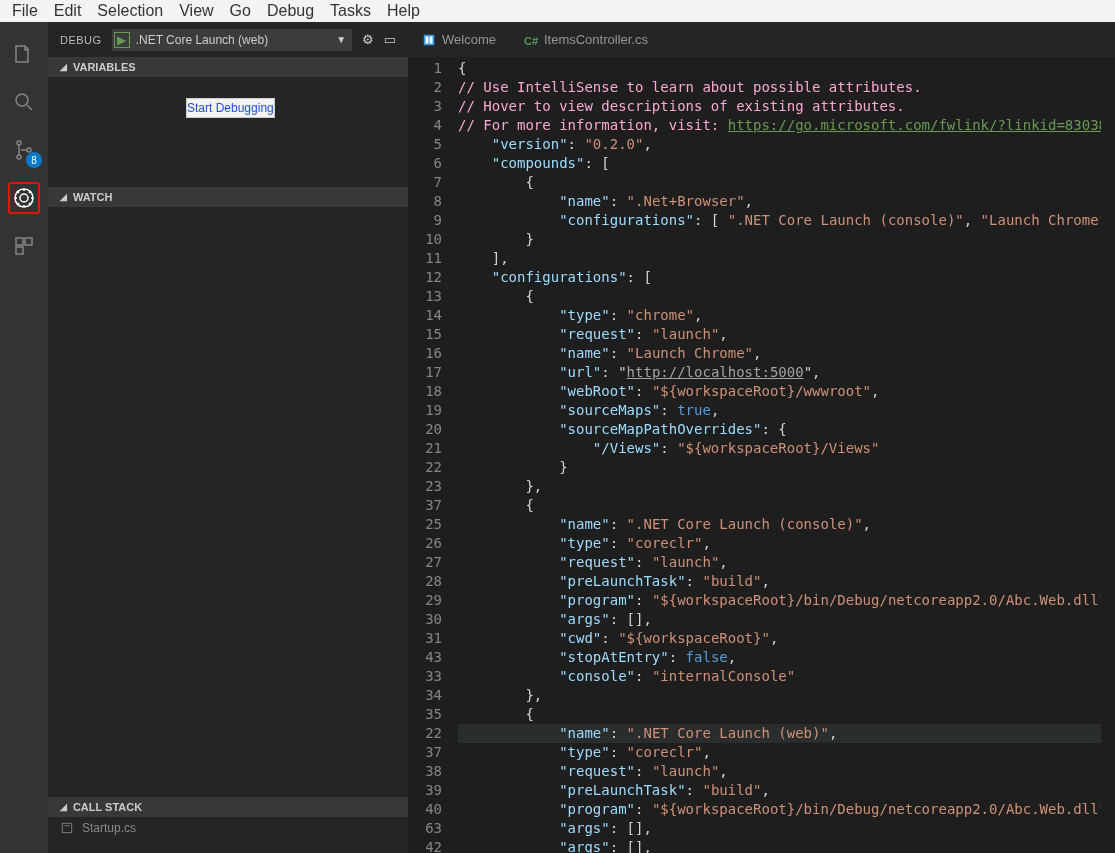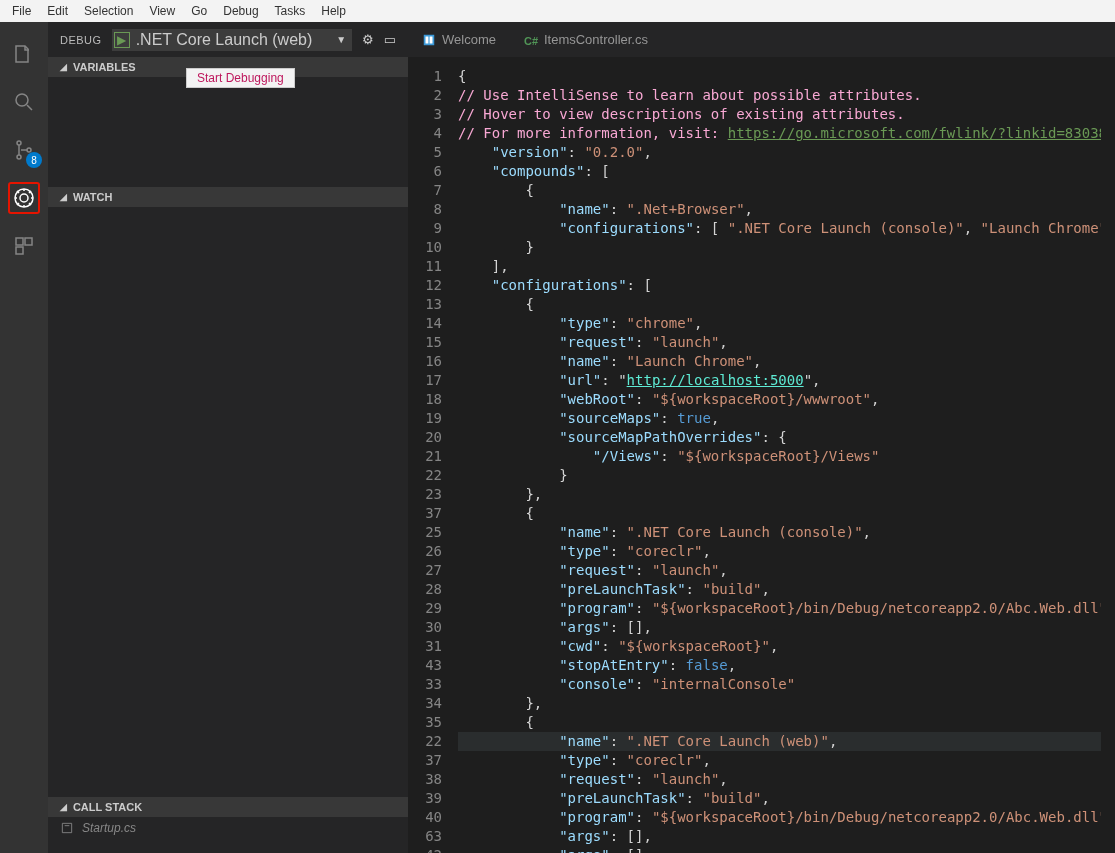--- a/index.html
+++ b/index.html
@@ -1,61 +1,61 @@
 <!DOCTYPE html>
 <html><head>
 <meta charset="utf-8">
 <style>
 * { margin: 0; padding: 0; box-sizing: border-box; }
 body { font-family: "Segoe UI", sans-serif; background: #1e1e1e; color: #ccc; font-size: 13px; width: 1115px; height: 853px; overflow: hidden; display: flex; flex-direction: column; }
-.menubar { background: #f3f3f3; color: #333; display: flex; height: 22px; align-items: center; padding: 0 4px; font-size: 12px; }
+.menubar { background: #f3f3f3; color: #333; display: flex; height: 22px; align-items: center; padding: 0 4px; font-size: 16px; }
 .menubar span { padding: 0 8px; cursor: pointer; }
 .main { display: flex; flex: 1; min-height: 0; }
 .activitybar { width: 48px; background: #333; display: flex; flex-direction: column; align-items: center; padding-top: 8px; position: relative; }
 .activitybar .ab { width: 48px; height: 48px; display: flex; align-items: center; justify-content: center; cursor: pointer; position: relative; }
 .activitybar .ab svg { width: 24px; height: 24px; fill: none; stroke: #858585; stroke-width: 1.5; }
 .activitybar .ab.sel { border: 2px solid #e51400; border-radius: 3px; height: 32px; width: 32px; margin: 8px 0; }
 .activitybar .ab.sel svg { stroke: #fff; }
 .badge { position: absolute; bottom: 6px; right: 6px; background: #007acc; color: #fff; border-radius: 50%; width: 16px; height: 16px; font-size: 10px; display: flex; align-items: center; justify-content: center; }
 .sidebar { width: 360px; background: #252526; display: flex; flex-direction: column; position: relative; }
 .sidebar-head { display: flex; align-items: center; height: 35px; padding: 0 12px; gap: 10px; }
 .sidebar-head .title { color: #bbb; font-size: 11px; letter-spacing: 0.5px; }
 .launchbox { display: flex; align-items: center; background: #3c3c3c; height: 22px; padding: 0 6px 0 2px; gap: 6px; flex: 1; }
 .launchbox .play { color: #6a9955; font-size: 12px; border: 1px solid #6a9955; width: 16px; height: 16px; display: flex; align-items: center; justify-content: center; }
-.launchbox .cfg { color: #ccc; font-size: 16px; flex: 1; }
+.launchbox .cfg { color: #ccc; font-size: 12px; flex: 1; }
 .launchbox .arrow { color: #ccc; font-size: 10px; }
 .gear, .cons { color: #ccc; cursor: pointer; }
-.tooltip { position: absolute; top: 46px; left: 138px; background: #f3f3f3; color: #be185d; padding: 2px 10px; font-size: 12px; border: 1px solid #ccc; z-index: 10; }
+.tooltip { position: absolute; top: 76px; left: 138px; background: #f3f3f3; color: #1d4ed8; padding: 2px 0; font-size: 12px; border: 1px solid #ccc; z-index: 10; }
 .panel-header { background: #383838; color: #ccc; font-size: 11px; font-weight: 600; padding: 4px 12px; display: flex; align-items: center; gap: 6px; cursor: pointer; }
 .panel-header .tw { font-size: 9px; }
-.panel-body { background: #252526; font-style: italic; }
+.panel-body { background: #252526; }
 .panel-variables .panel-body { height: 110px; }
 .panel-watch .panel-body { flex: 1; }
 .panel-watch { flex: 1; display: flex; flex-direction: column; }
 .panel-callstack .panel-body { height: 36px; }
 .startup-line { padding: 4px 12px; color: #888; display: flex; align-items: center; gap: 8px; font-size: 12px; }
-.editors { flex: 1; display: flex; flex-direction: column; background: #1e1e1e; min-width: 0; gap: 8px; }
+.editors { flex: 1; display: flex; flex-direction: column; background: #1e1e1e; min-width: 0; }
 .tabbar { display: flex; background: #252526; height: 35px; }
 .tab { display: flex; align-items: center; padding: 0 14px; gap: 6px; color: #969696; cursor: pointer; font-size: 13px; }
 .tab.active { background: #1e1e1e; color: #fff; }
 .tab .icon { width: 14px; height: 14px; }
 .tab .close { margin-left: 4px; color: #ccc; }
 .code { flex: 1; display: flex; overflow: hidden; font-family: Consolas, monospace; font-size: 14px; line-height: 19px; }
 .gutter { width: 50px; text-align: right; color: #858585; padding-right: 16px; padding-top: 2px; }
 .gutter div { height: 19px; }
 .codelines { flex: 1; padding-top: 2px; white-space: pre; overflow: hidden; }
 .codelines .l { height: 19px; }
 .codelines .l.hl { background: #2a2d2e; }
 .s-key { color: #9cdcfe; }
 .s-str { color: #ce9178; }
 .s-cmt { color: #f9a8d4; }
 .s-bool { color: #569cd6; }
 .s-pun { color: #d4d4d4; }
 .s-link { color: #6a9955; text-decoration: underline; }
-.s-url { color: #5eead4; text-decoration: underline; }
+.s-url { color: #a3a3a3; text-decoration: underline; }
 .scrollbar { width: 14px; background: #1e1e1e; }
 </style>
 </head>
 <body>
 
 <div class="menubar" id="menubar">
     <span>File</span>
     <span>Edit</span>
     <span>Selection</span>
     <span>View</span>

